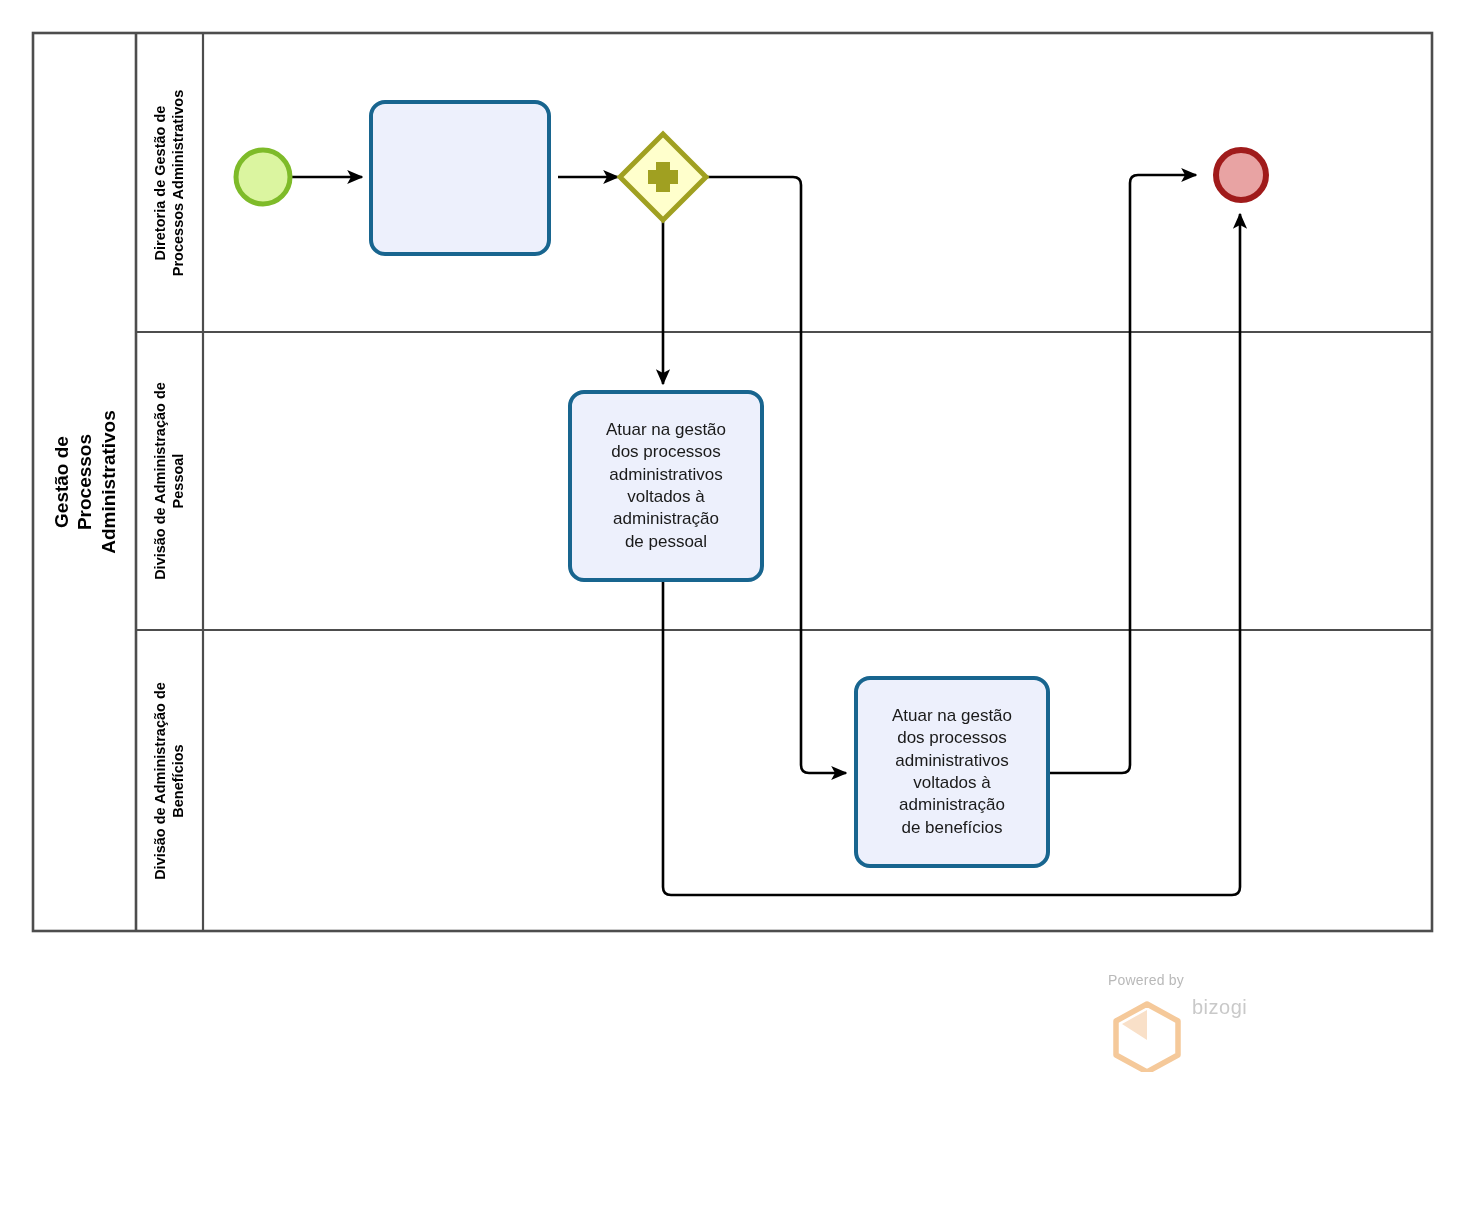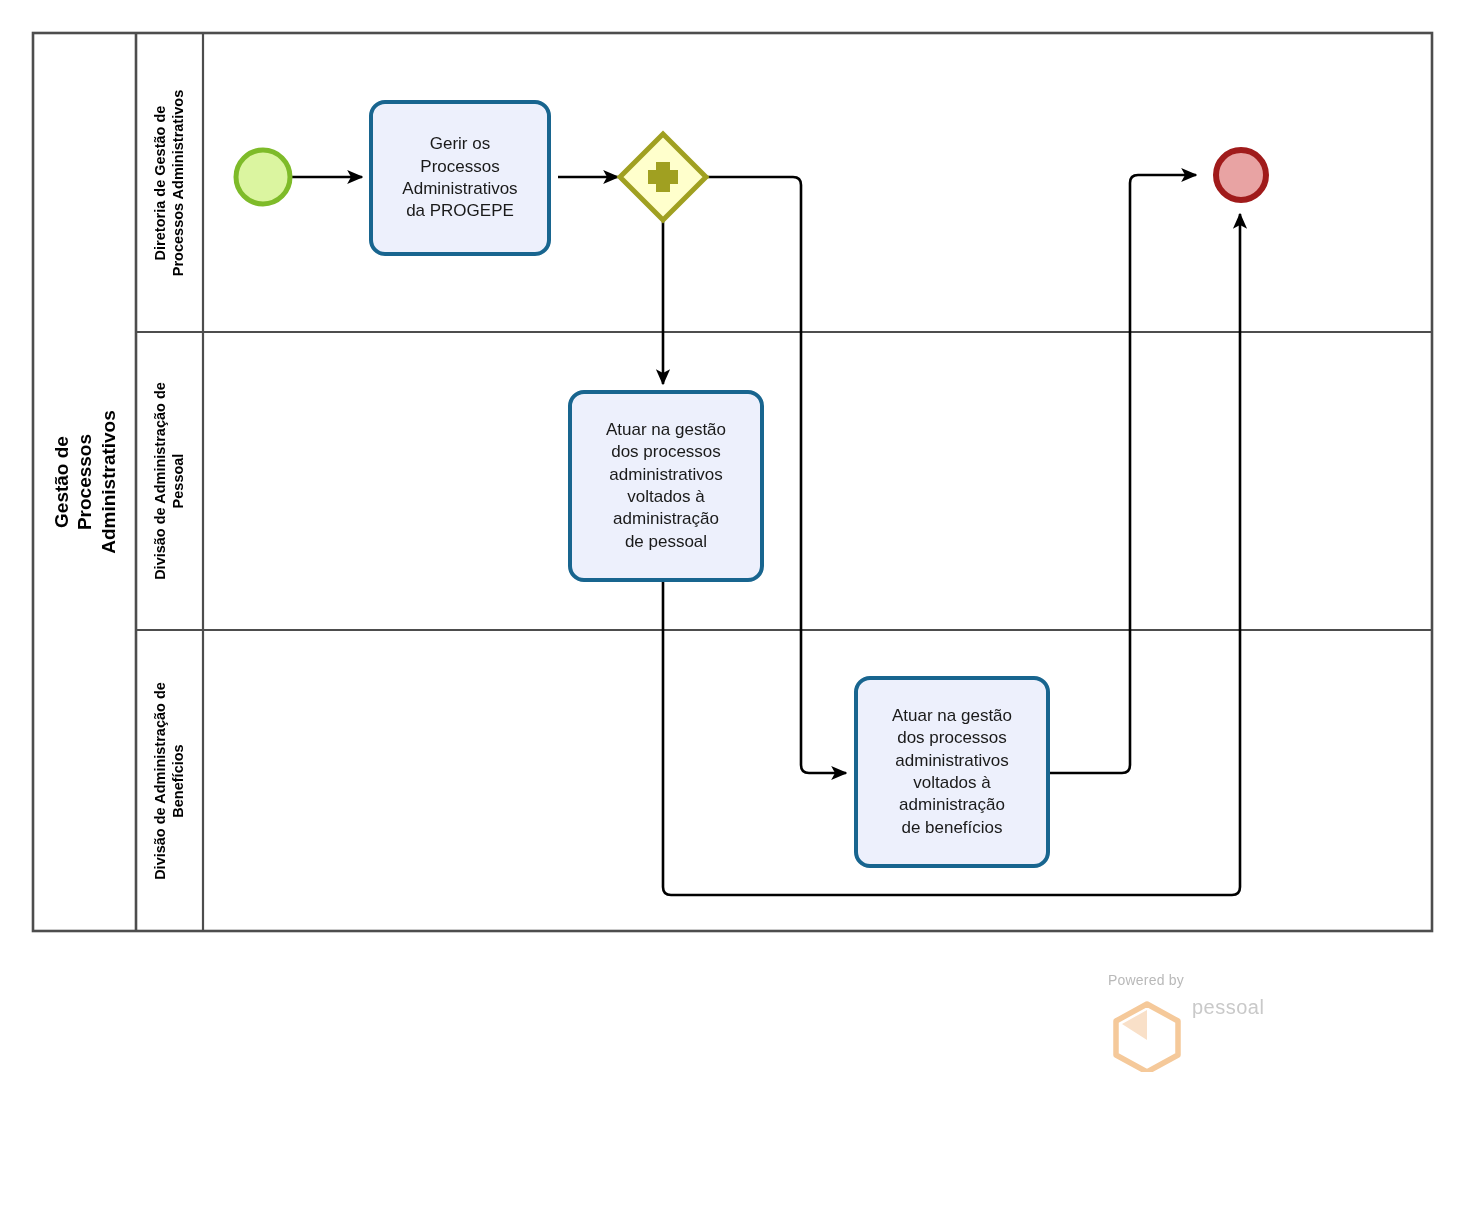--- a/index.html
+++ b/index.html
@@ -185,40 +185,36 @@
   </div>
   <div id="lane1-wrap" class="lane-label-wrap">
     <div id="lane1-label" class="vlabel lane-label" style="position:absolute;left:50%;top:50%;transform:translate(-50%,-50%) rotate(-90deg);">Divisão de Administração de
 Pessoal</div>
   </div>
   <div id="lane2-wrap" class="lane-label-wrap">
     <div id="lane2-label" class="vlabel lane-label" style="position:absolute;left:50%;top:50%;transform:translate(-50%,-50%) rotate(-90deg);">Divisão de Administração de
 Benefícios</div>
   </div>
 
-  <div id="task-gerir-text" class="task-text">Gerir os
-Processos
-Administrativos
-da PROGEPE</div>
   <div id="task-pessoal-text" class="task-text">Atuar na gestão
 dos processos
 administrativos
 voltados à
 administração
 de pessoal</div>
   <div id="task-benef-text" class="task-text">Atuar na gestão
 dos processos
 administrativos
 voltados à
 administração
 de benefícios</div>
 
   <div id="watermark">
     <div id="wm-powered">Powered by</div>
     <svg id="wm-logo" viewBox="0 0 78 72" xmlns="http://www.w3.org/2000/svg">
       <polygon points="39,4 70,21 70,55 39,72 8,55 8,21" fill="none" stroke="#f5c99a" stroke-width="5.5" stroke-linejoin="round"></polygon>
       <path d="M 39,10 L 39,40 L 14,24 Z" fill="#f9e0c8"></path>
       <path d="M 39,40 L 39,66 L 62,52 L 62,26 Z" fill="#ffffff"></path>
     </svg>
-    <div id="wm-bizagi">pessoal</div>
+    <div id="wm-bizagi">bizogi</div>
   </div>
 
 </div>
 
 </body></html>

